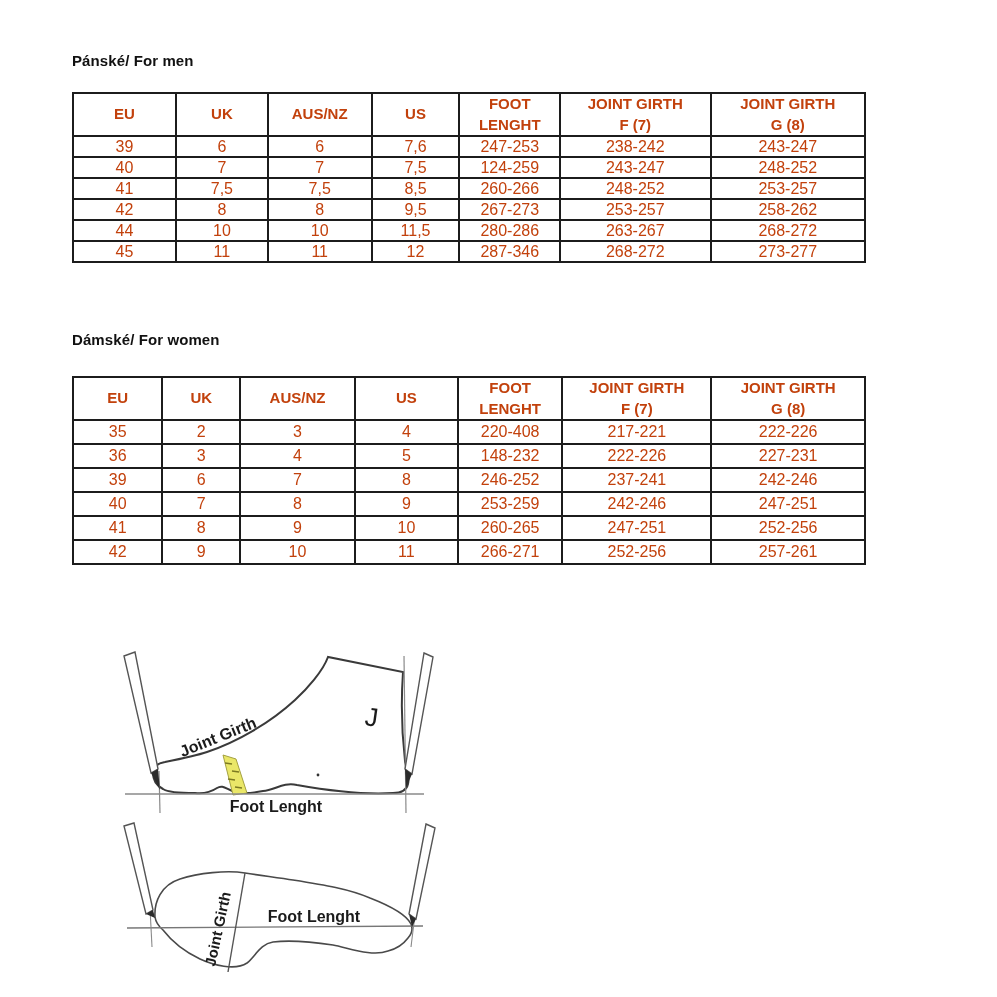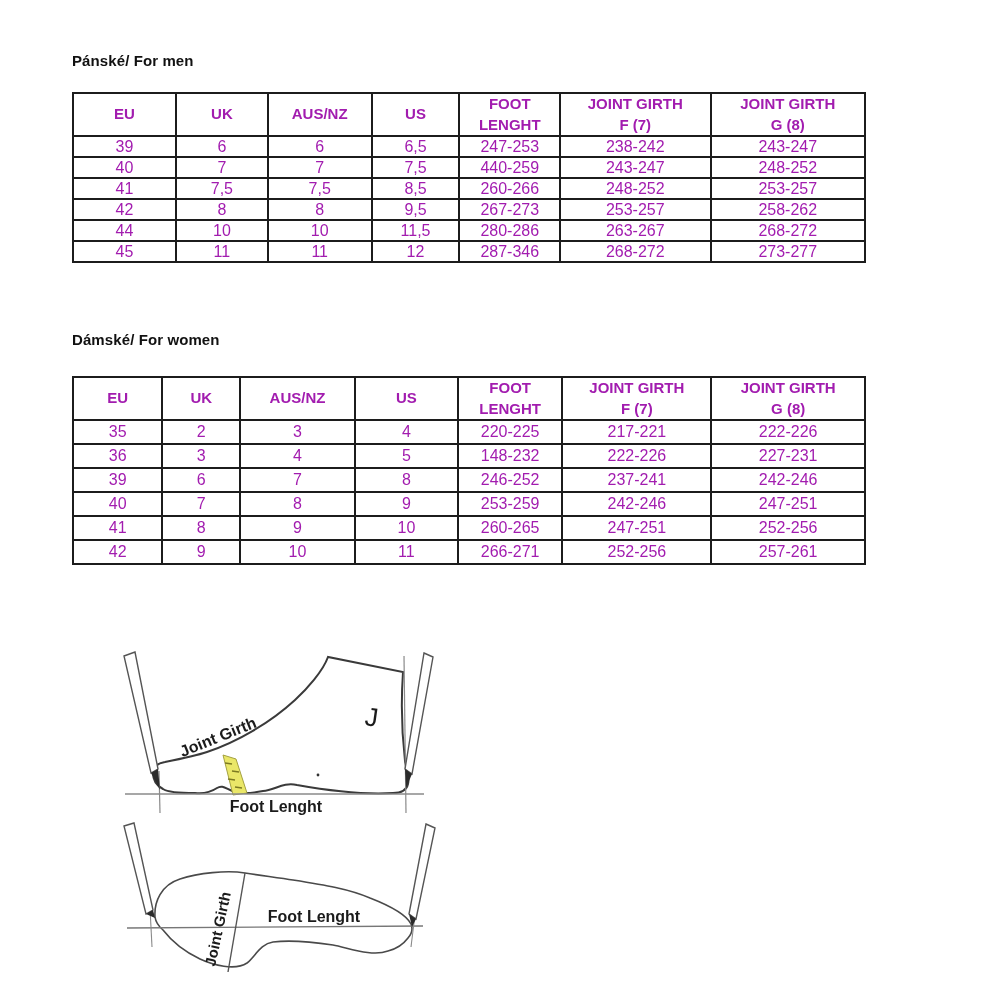--- a/index.html
+++ b/index.html
@@ -24,21 +24,21 @@
   #men-title{top:52px;}
   #women-title{top:331px;}
 
   table.size-table{
     position:absolute;
     left:72px;
     width:794px;
     border-collapse:collapse;
     table-layout:fixed;
     text-align:center;
-    color:#a21caf;
+    color:#c2410c;
   }
   #men-table{top:92px;}
   #women-table{top:376px;}
   .size-table th,
   .size-table td{
     border:2px solid #1c1c1c;
     padding:0;
     overflow:hidden;
   }
   .size-table th{
@@ -88,31 +88,31 @@
 F (7)</th>
           <th>JOINT GIRTH
 G (8)</th>
         </tr>
       </thead>
     <tbody>
         <tr>
           <td>39</td>
           <td>6</td>
           <td>6</td>
-          <td>6,5</td>
+          <td>7,6</td>
           <td>247-253</td>
           <td>238-242</td>
           <td>243-247</td>
         </tr>
         <tr>
           <td>40</td>
           <td>7</td>
           <td>7</td>
           <td>7,5</td>
-          <td>440-259</td>
+          <td>124-259</td>
           <td>243-247</td>
           <td>248-252</td>
         </tr>
         <tr>
           <td>41</td>
           <td>7,5</td>
           <td>7,5</td>
           <td>8,5</td>
           <td>260-266</td>
           <td>248-252</td>
@@ -173,21 +173,21 @@
           <th>JOINT GIRTH
 G (8)</th>
         </tr>
       </thead>
     <tbody>
         <tr>
           <td>35</td>
           <td>2</td>
           <td>3</td>
           <td>4</td>
-          <td>220-225</td>
+          <td>220-408</td>
           <td>217-221</td>
           <td>222-226</td>
         </tr>
         <tr>
           <td>36</td>
           <td>3</td>
           <td>4</td>
           <td>5</td>
           <td>148-232</td>
           <td>222-226</td>

